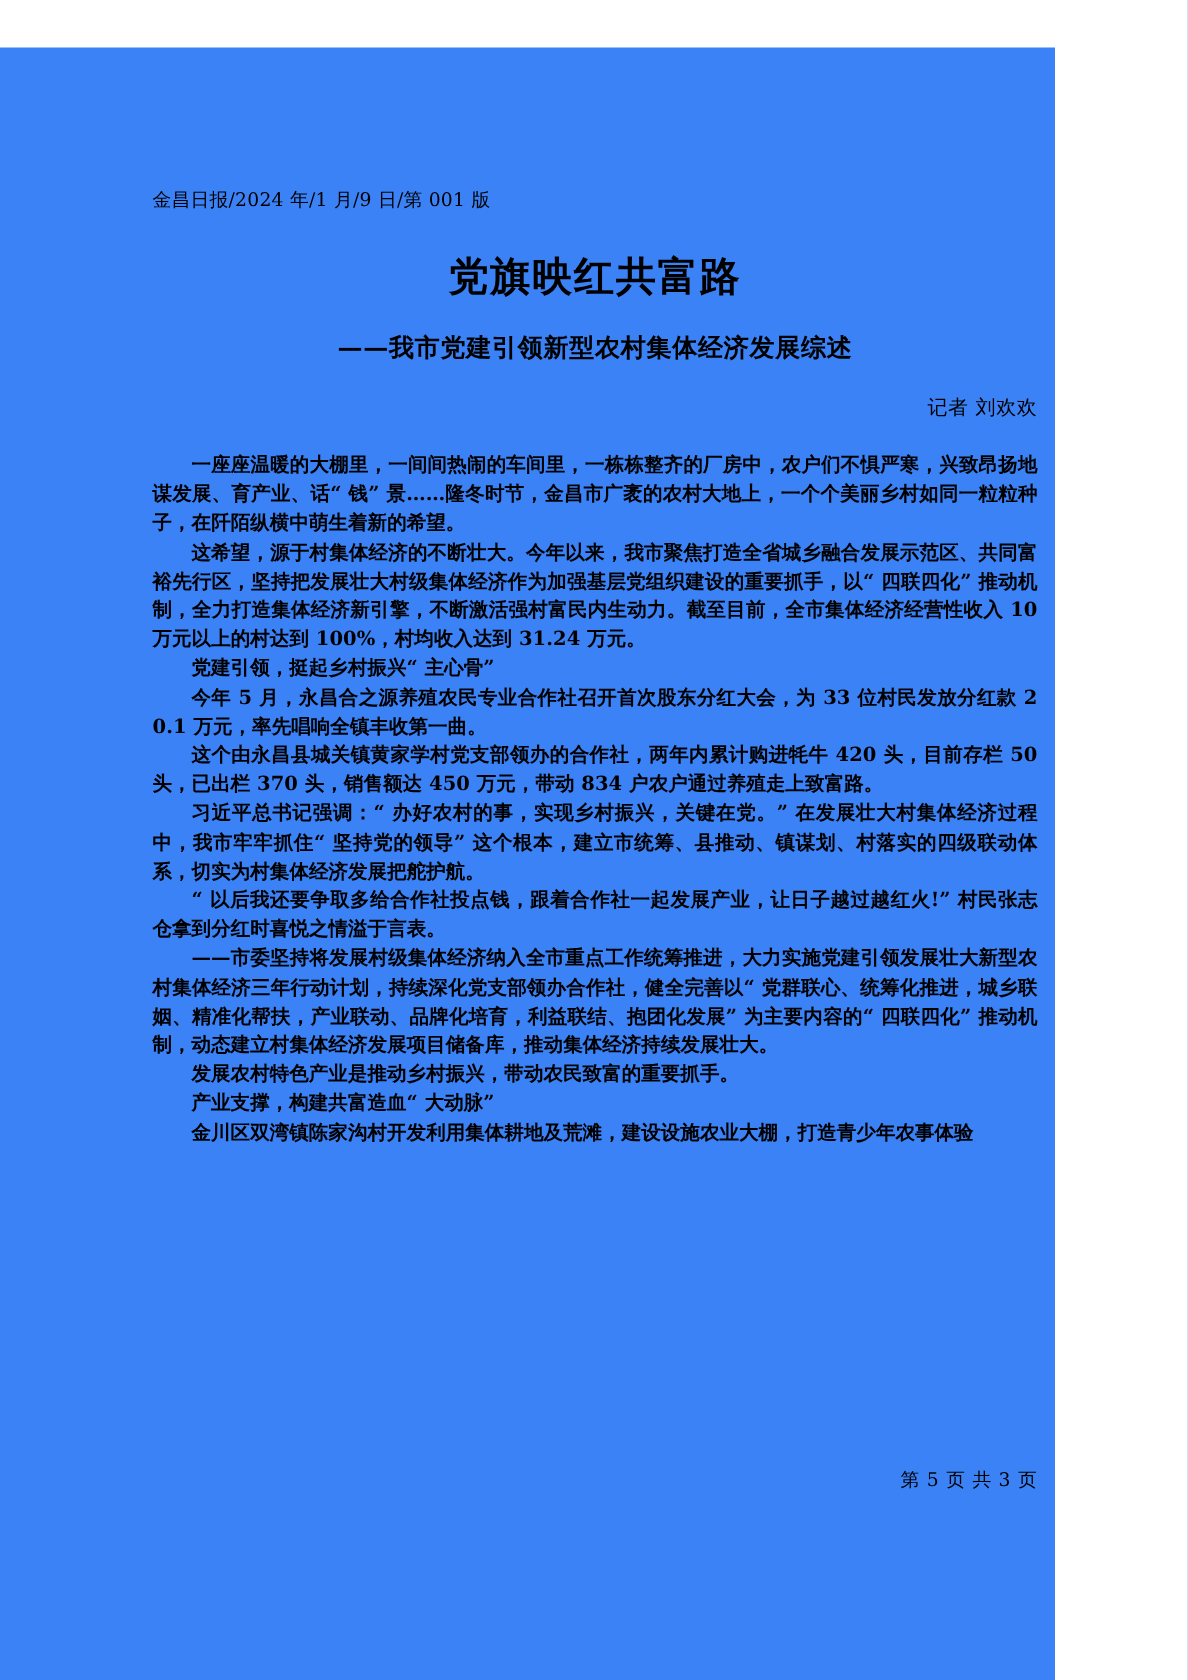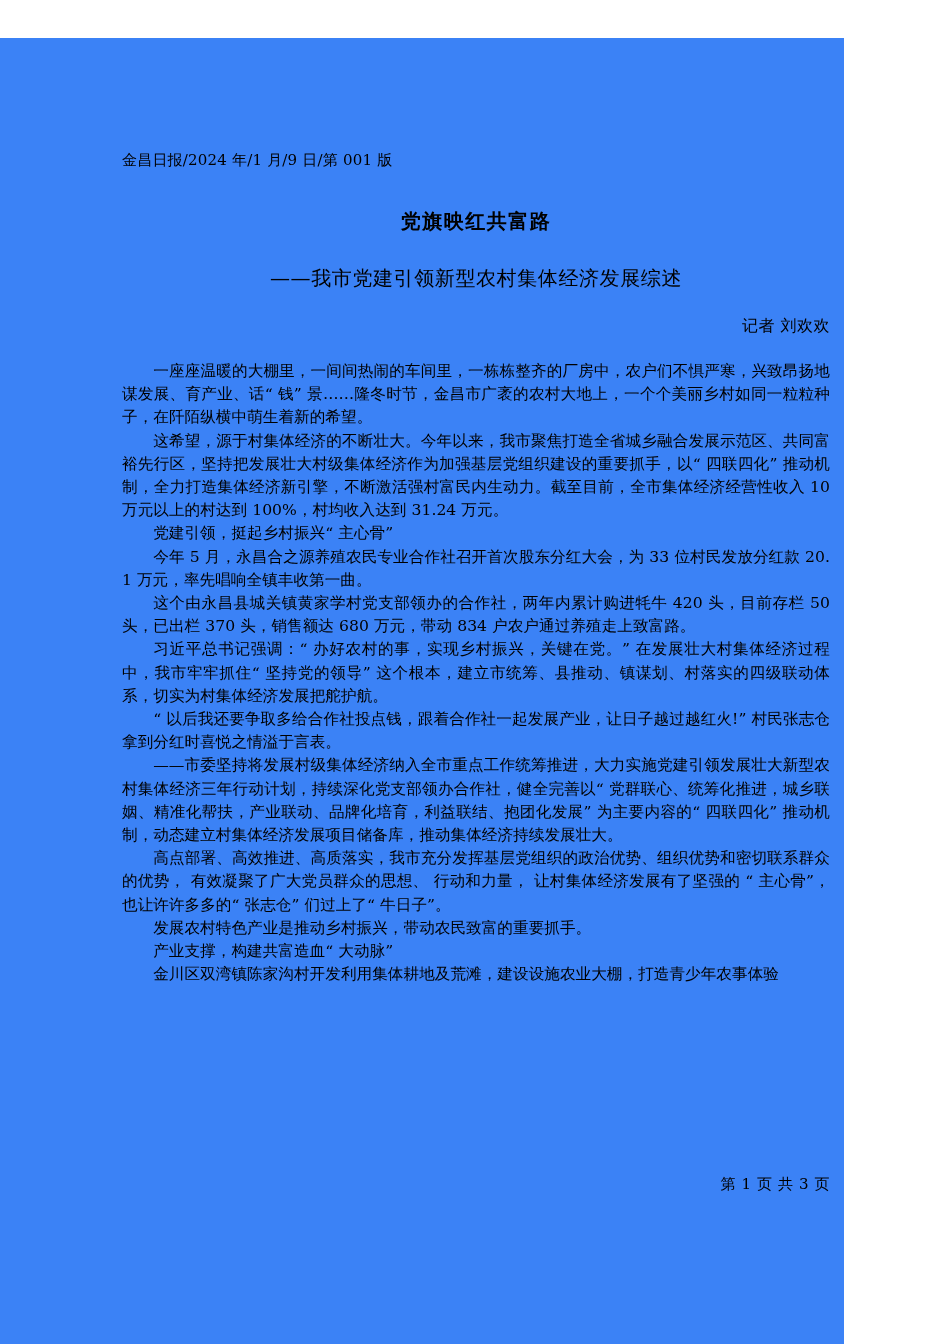--- a/index.html
+++ b/index.html
@@ -34,31 +34,31 @@
     font-size: 15px;
     line-height: 20px;
     letter-spacing: 0.2px;
     white-space: nowrap;
   }
 
   
   .doc-title {
     margin-top: 33px;
     text-align: center;
-    font-size: 20px;
+    font-size: 32px;
     line-height: 36px;
     font-weight: bold;
     letter-spacing: 1.5px;
   }
   .doc-subtitle {
     margin-top: 25px;
     text-align: center;
     font-size: 20px;
     line-height: 28px;
-    font-weight: normal;
+    font-weight: bold;
     letter-spacing: 0.6px;
   }
   .byline {
     margin-top: 22px;
     text-align: right;
     font-size: 16px;
     line-height: 24px;
     letter-spacing: 0.5px;
   }
 
@@ -68,20 +68,21 @@
   }
   p.para {
     margin: 0;
     font-size: 15.6px;
     line-height: 23.2px;
     text-align: justify;
     text-justify: inter-ideograph;
     text-indent: 2em;
     letter-spacing: 0.05px;
     word-break: break-all;
+    font-weight: bold;
   }
 
   
   .footer {
     position: absolute;
     left: 122px;
     width: 708px;
     top: 1135px;
     text-align: right;
     font-size: 15px;
@@ -101,26 +102,25 @@
 
     <h2 class="doc-subtitle">——我市党建引领新型农村集体经济发展综述</h2>
 
     <div class="byline">记者    刘欢欢</div>
 
     <div class="body-block">
       <p class="para">一座座温暖的大棚里，一间间热闹的车间里，一栋栋整齐的厂房中，农户们不惧严寒，兴致昂扬地谋发展、育产业、话“ 钱” 景……隆冬时节，金昌市广袤的农村大地上，一个个美丽乡村如同一粒粒种子，在阡陌纵横中萌生着新的希望。</p>
       <p class="para">这希望，源于村集体经济的不断壮大。今年以来，我市聚焦打造全省城乡融合发展示范区、共同富裕先行区，坚持把发展壮大村级集体经济作为加强基层党组织建设的重要抓手，以“ 四联四化” 推动机制，全力打造集体经济新引擎，不断激活强村富民内生动力。截至目前，全市集体经济经营性收入 10 万元以上的村达到 100%，村均收入达到 31.24 万元。</p>
       <p class="para">党建引领，挺起乡村振兴“ 主心骨”</p>
       <p class="para">今年 5 月，永昌合之源养殖农民专业合作社召开首次股东分红大会，为 33 位村民发放分红款 20.1 万元，率先唱响全镇丰收第一曲。</p>
-      <p class="para">这个由永昌县城关镇黄家学村党支部领办的合作社，两年内累计购进牦牛 420 头，目前存栏 50 头，已出栏 370 头，销售额达 680 万元，带动 834 户农户通过养殖走上致富路。</p>
+      <p class="para">这个由永昌县城关镇黄家学村党支部领办的合作社，两年内累计购进牦牛 420 头，目前存栏 50 头，已出栏 370 头，销售额达 450 万元，带动 834 户农户通过养殖走上致富路。</p>
       <p class="para">习近平总书记强调：“ 办好农村的事，实现乡村振兴，关键在党。” 在发展壮大村集体经济过程中，我市牢牢抓住“ 坚持党的领导” 这个根本，建立市统筹、县推动、镇谋划、村落实的四级联动体系，切实为村集体经济发展把舵护航。</p>
       <p class="para">“ 以后我还要争取多给合作社投点钱，跟着合作社一起发展产业，让日子越过越红火!” 村民张志仓拿到分红时喜悦之情溢于言表。</p>
       <p class="para">——市委坚持将发展村级集体经济纳入全市重点工作统筹推进，大力实施党建引领发展壮大新型农村集体经济三年行动计划，持续深化党支部领办合作社，健全完善以“ 党群联心、统筹化推进，城乡联姻、精准化帮扶，产业联动、品牌化培育，利益联结、抱团化发展” 为主要内容的“ 四联四化” 推动机制，动态建立村集体经济发展项目储备库，推动集体经济持续发展壮大。</p>
-      <p class="para">高点部署、高效推进、高质落实，我市充分发挥基层党组织的政治优势、组织优势和密切联系群众的优势， 有效凝聚了广大党员群众的思想、 行动和力量， 让村集体经济发展有了坚强的 “ 主心骨”，也让许许多多的“ 张志仓” 们过上了“ 牛日子”。</p>
       <p class="para">发展农村特色产业是推动乡村振兴，带动农民致富的重要抓手。</p>
       <p class="para">产业支撑，构建共富造血“ 大动脉”</p>
       <p class="para">金川区双湾镇陈家沟村开发利用集体耕地及荒滩，建设设施农业大棚，打造青少年农事体验</p>
     </div>
 
   </div>
 
-  <div class="footer">第 1 页  共 3 页</div>
+  <div class="footer">第 5 页  共 3 页</div>
 </div>
 
 </body></html>

